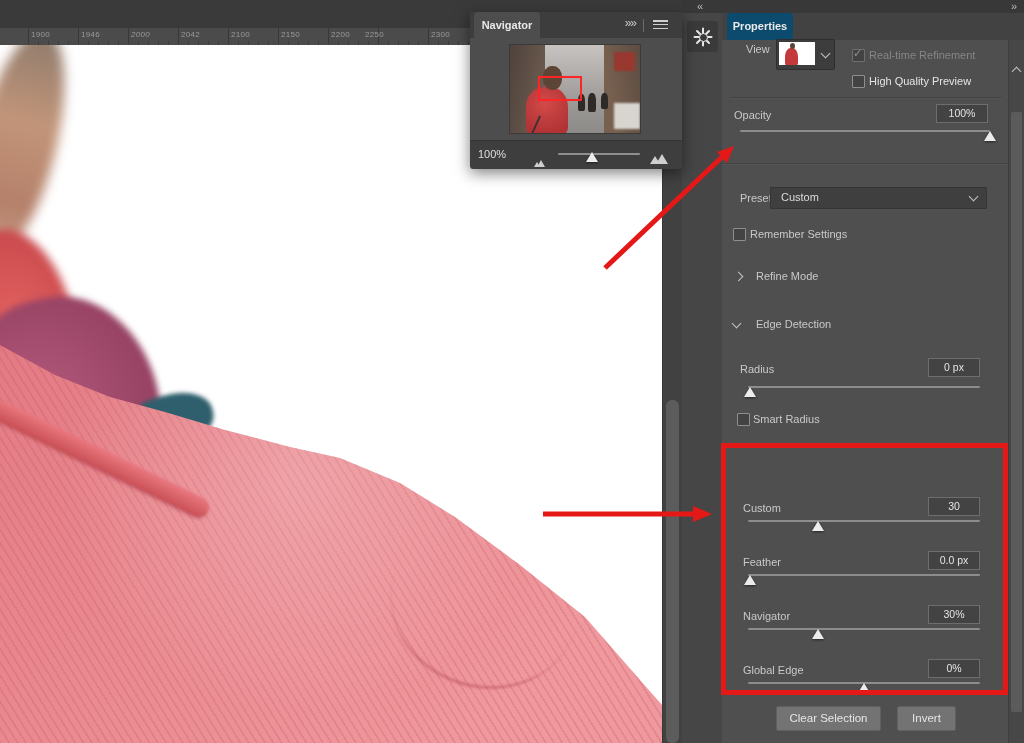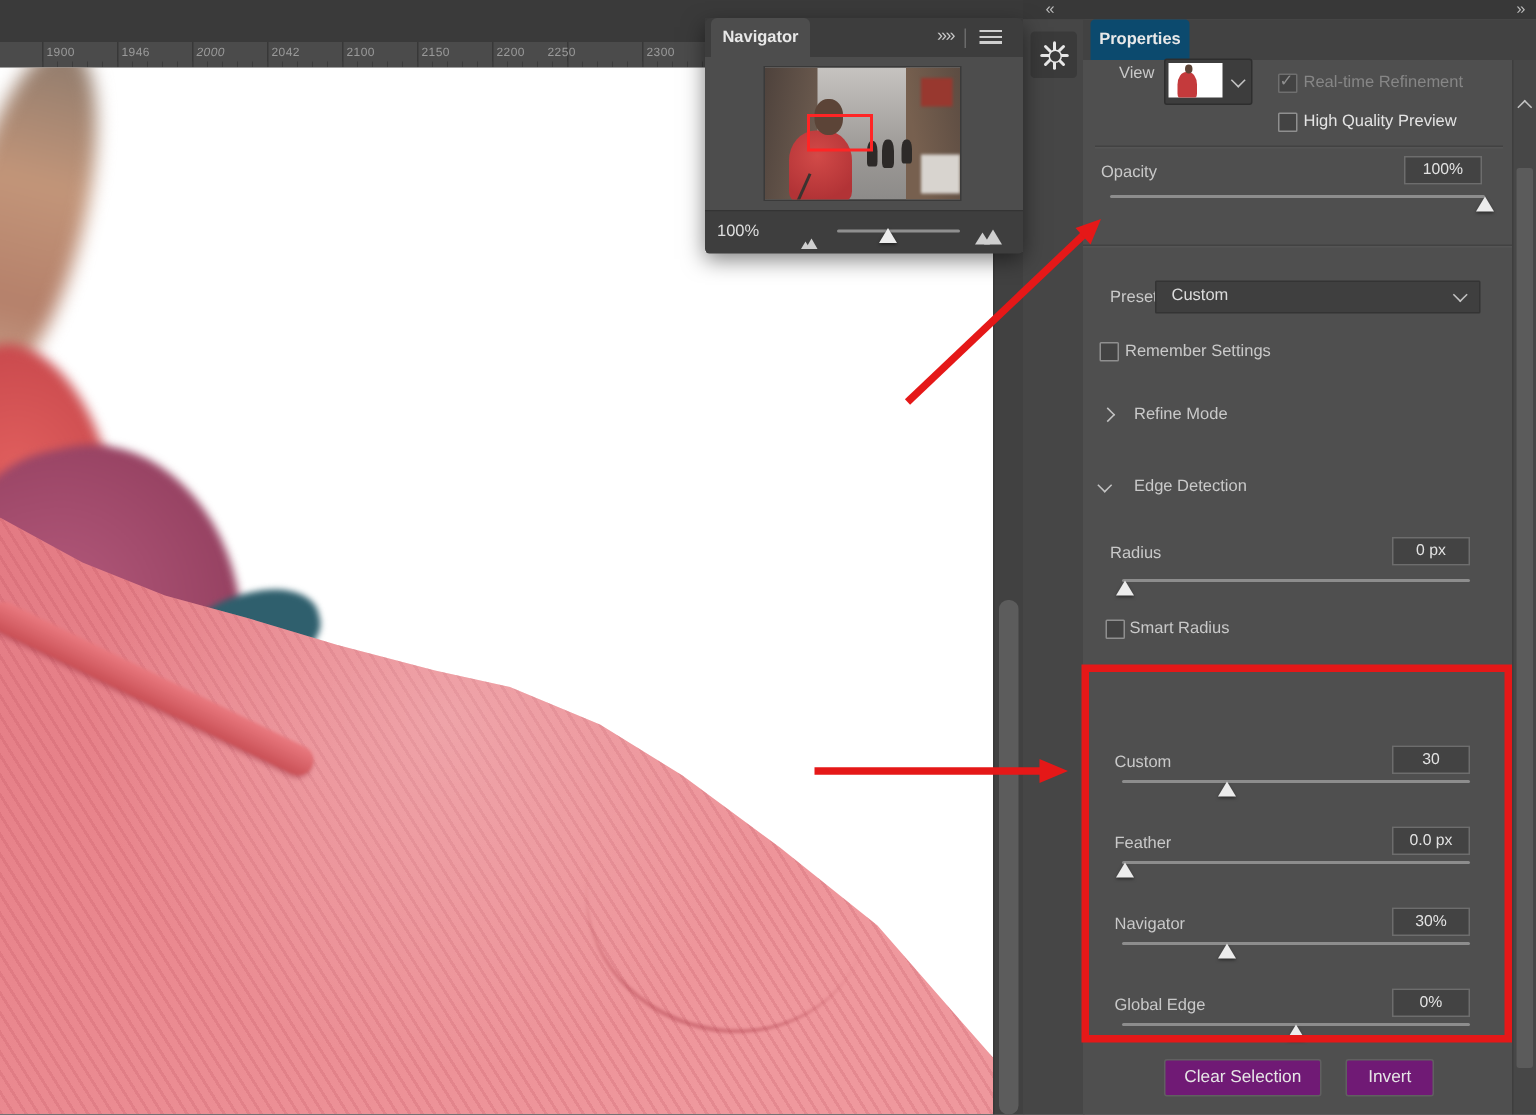--- a/index.html
+++ b/index.html
@@ -114,21 +114,21 @@
   .chev-up{transform:rotate(-135deg);}
   .divider{position:absolute;height:1px;background:#424242;box-shadow:0 1px 0 rgba(255,255,255,.04);}
   .dropdown{position:absolute;background:#3f3f3f;border:1px solid #343434;border-radius:1px;
         color:#dcdcdc;font-size:11px;}
   .dd-text{position:absolute;left:10px;top:3px;}
   .view-ctl{position:absolute;left:776px;top:39px;width:57px;height:29px;background:#3d3d3d;
         border:1px solid #2e2e2e;border-radius:2px;}
   .view-swatch{position:absolute;left:2px;top:2px;width:36px;height:23px;background:#fff;overflow:hidden;}
   .vs-fig{position:absolute;left:18%;top:26%;width:36%;height:80%;border-radius:45% 45% 20% 20%;background:#c43a3c;}
   .vs-head{position:absolute;left:30%;top:6%;width:14%;height:26%;border-radius:50%;background:#5c4437;}
-  .btn{position:absolute;height:23px;background:#701a75;border:1px solid #606060;border-radius:2px;
+  .btn{position:absolute;height:23px;background:#737373;border:1px solid #606060;border-radius:2px;
         color:#e6e6e6;font-size:11.5px;text-align:center;line-height:22px;}
   .scrollcol{position:absolute;left:286px;top:27px;width:16px;height:703px;background:#474747;border-left:1px solid #3e3e3e;}
   .scroll-thumb{position:absolute;left:2px;top:72px;width:11px;height:600px;background:#5b5b5b;border-radius:2px;}
 
   
   .annot-rect{left:721px;top:443px;width:277px;height:242px;border:5px solid #e51818;z-index:20;pointer-events:none;}
   .annot-svg{left:0;top:0;z-index:21;pointer-events:none;}
 </style>
 </head>
 <body>

